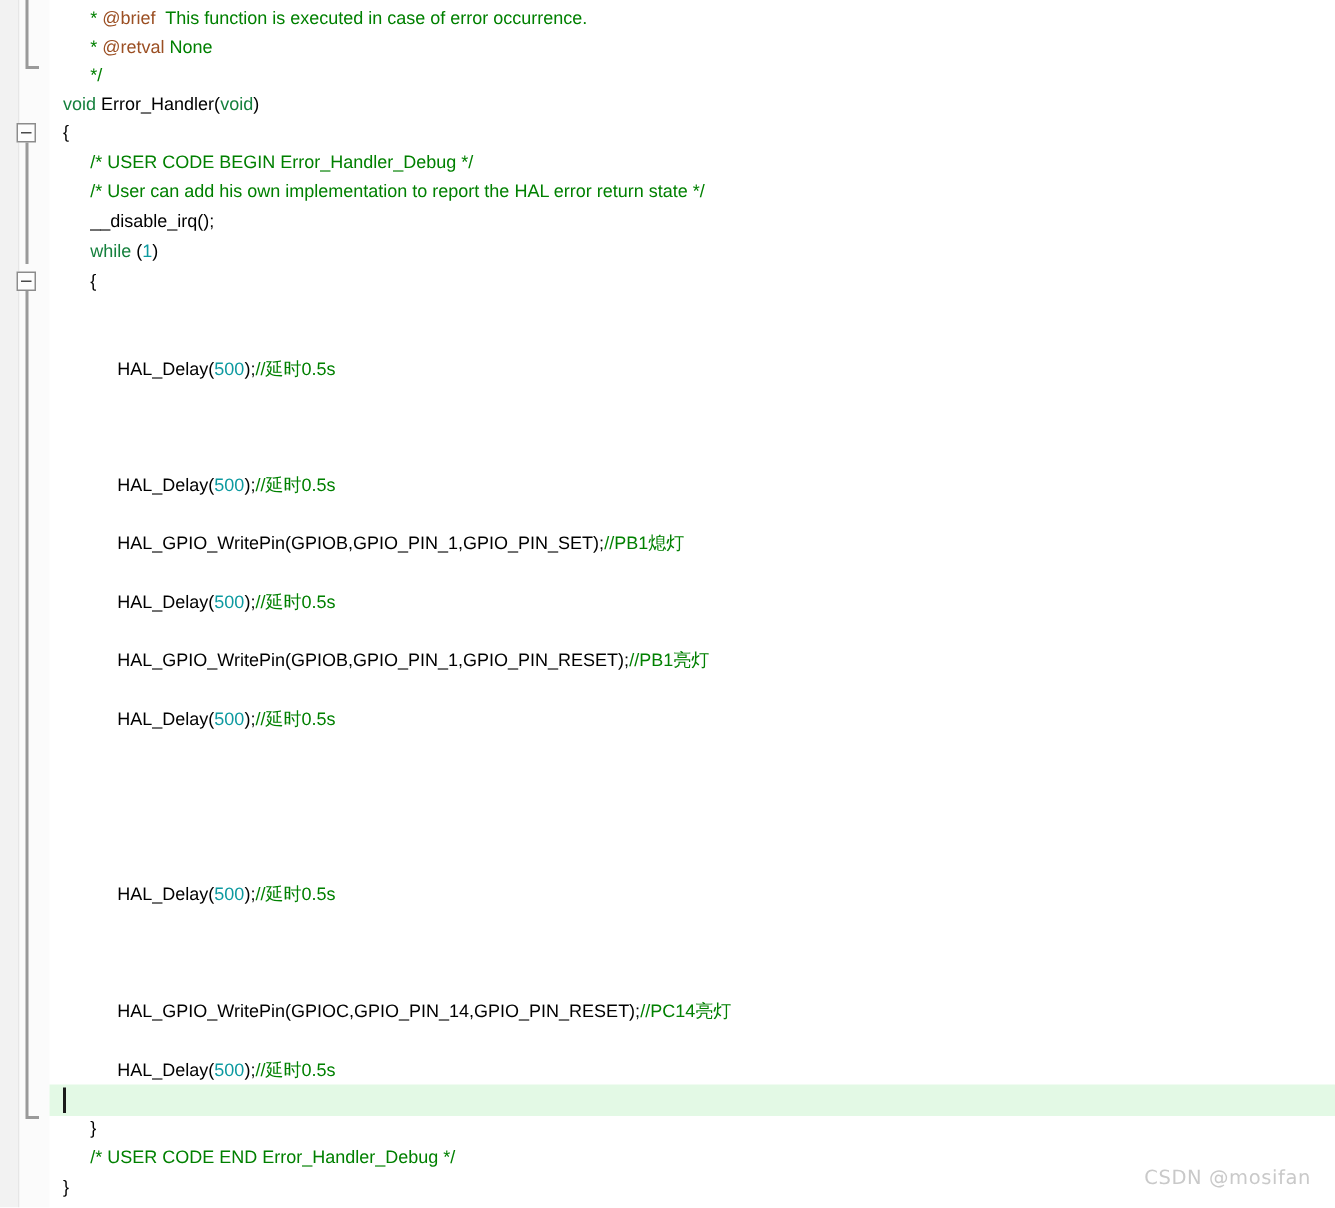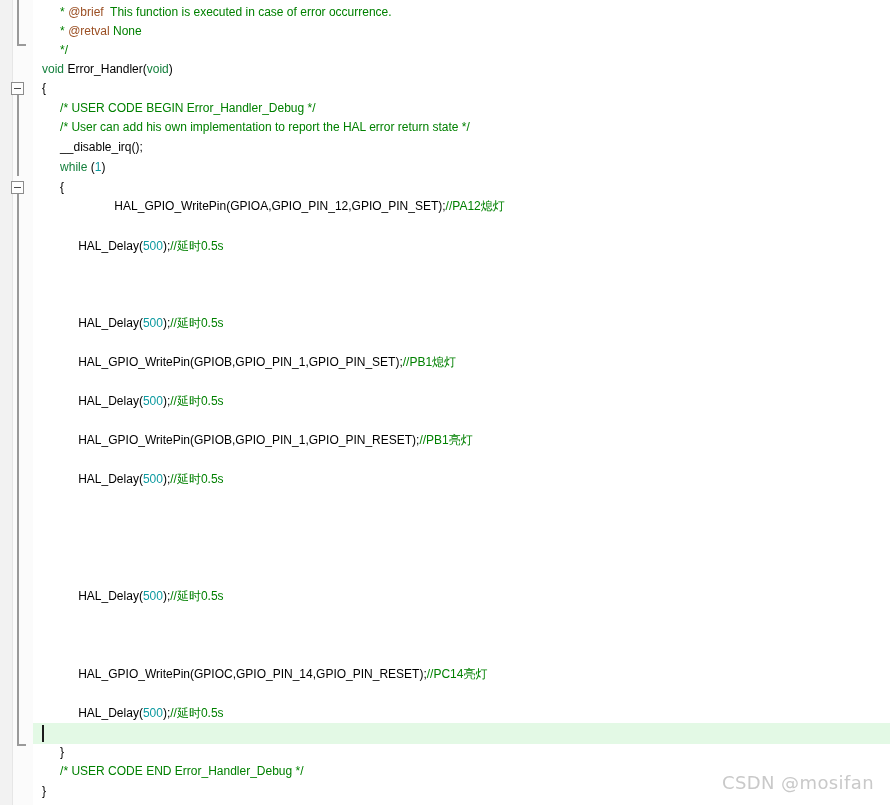--- a/index.html
+++ b/index.html
@@ -116,21 +116,21 @@
   .tok-keyword  { color: #15803d; }
   .tok-number   { color: #0d9aa0; }
   .tok-plain    { color: #000000; }
 
   
   .watermark {
     position: absolute;
     right: 16px;
     bottom: 12px;
     font-family: "DejaVu Sans", "Liberation Sans", sans-serif;
-    font-size: 18px;
+    font-size: 13px;
     color: #c9c9c9;
     letter-spacing: 0.4px;
     user-select: none;
   }
 </style>
 </head>
 <body>
 
 <div id="editor-root">
 
@@ -141,21 +141,20 @@
       <div class="code-line" style="top: 3px; left: 27.12px;"><span class="tok-comment">* </span><span class="tok-doctag">@brief</span><span class="tok-comment">  This function is executed in case of error occurrence.</span></div>
       <div class="code-line" style="top: 22px; left: 27.12px;"><span class="tok-comment">* </span><span class="tok-doctag">@retval</span><span class="tok-comment"> None</span></div>
       <div class="code-line" style="top: 41px; left: 27.12px;"><span class="tok-comment">*/</span></div>
       <div class="code-line" style="top: 60px; left: 9.04px;"><span class="tok-keyword">void</span><span class="tok-plain"> Error_Handler(</span><span class="tok-keyword">void</span><span class="tok-plain">)</span></div>
       <div class="code-line" style="top: 79px; left: 9.04px;"><span class="tok-plain">{</span></div>
       <div class="code-line" style="top: 99px; left: 27.12px;"><span class="tok-comment">/* USER CODE BEGIN Error_Handler_Debug */</span></div>
       <div class="code-line" style="top: 118px; left: 27.12px;"><span class="tok-comment">/* User can add his own implementation to report the HAL error return state */</span></div>
       <div class="code-line" style="top: 138px; left: 27.12px;"><span class="tok-plain">__disable_irq();</span></div>
       <div class="code-line" style="top: 158px; left: 27.12px;"><span class="tok-keyword">while</span><span class="tok-plain"> (</span><span class="tok-number">1</span><span class="tok-plain">)</span></div>
       <div class="code-line" style="top: 178px; left: 27.12px;"><span class="tok-plain">{</span></div>
-      <div class="code-line" style="top: 197px; left: 81.36px;"><span class="tok-plain">HAL_GPIO_WritePin(GPIOA,GPIO_PIN_12,GPIO_PIN_SET);</span><span class="tok-comment">//PA12熄灯</span></div>
       <div class="code-line" style="top: 237px; left: 45.2px;"><span class="tok-plain">HAL_Delay(</span><span class="tok-number">500</span><span class="tok-plain">);</span><span class="tok-comment">//延时0.5s</span></div>
       <div class="code-line" style="top: 314px; left: 45.2px;"><span class="tok-plain">HAL_Delay(</span><span class="tok-number">500</span><span class="tok-plain">);</span><span class="tok-comment">//延时0.5s</span></div>
       <div class="code-line" style="top: 353px; left: 45.2px;"><span class="tok-plain">HAL_GPIO_WritePin(GPIOB,GPIO_PIN_1,GPIO_PIN_SET);</span><span class="tok-comment">//PB1熄灯</span></div>
       <div class="code-line" style="top: 392px; left: 45.2px;"><span class="tok-plain">HAL_Delay(</span><span class="tok-number">500</span><span class="tok-plain">);</span><span class="tok-comment">//延时0.5s</span></div>
       <div class="code-line" style="top: 431px; left: 45.2px;"><span class="tok-plain">HAL_GPIO_WritePin(GPIOB,GPIO_PIN_1,GPIO_PIN_RESET);</span><span class="tok-comment">//PB1亮灯</span></div>
       <div class="code-line" style="top: 470px; left: 45.2px;"><span class="tok-plain">HAL_Delay(</span><span class="tok-number">500</span><span class="tok-plain">);</span><span class="tok-comment">//延时0.5s</span></div>
       <div class="code-line" style="top: 587px; left: 45.2px;"><span class="tok-plain">HAL_Delay(</span><span class="tok-number">500</span><span class="tok-plain">);</span><span class="tok-comment">//延时0.5s</span></div>
       <div class="code-line" style="top: 665px; left: 45.2px;"><span class="tok-plain">HAL_GPIO_WritePin(GPIOC,GPIO_PIN_14,GPIO_PIN_RESET);</span><span class="tok-comment">//PC14亮灯</span></div>
       <div class="code-line" style="top: 704px; left: 45.2px;"><span class="tok-plain">HAL_Delay(</span><span class="tok-number">500</span><span class="tok-plain">);</span><span class="tok-comment">//延时0.5s</span></div>
       <div class="code-line" style="top: 743px; left: 27.12px;"><span class="tok-plain">}</span></div>

